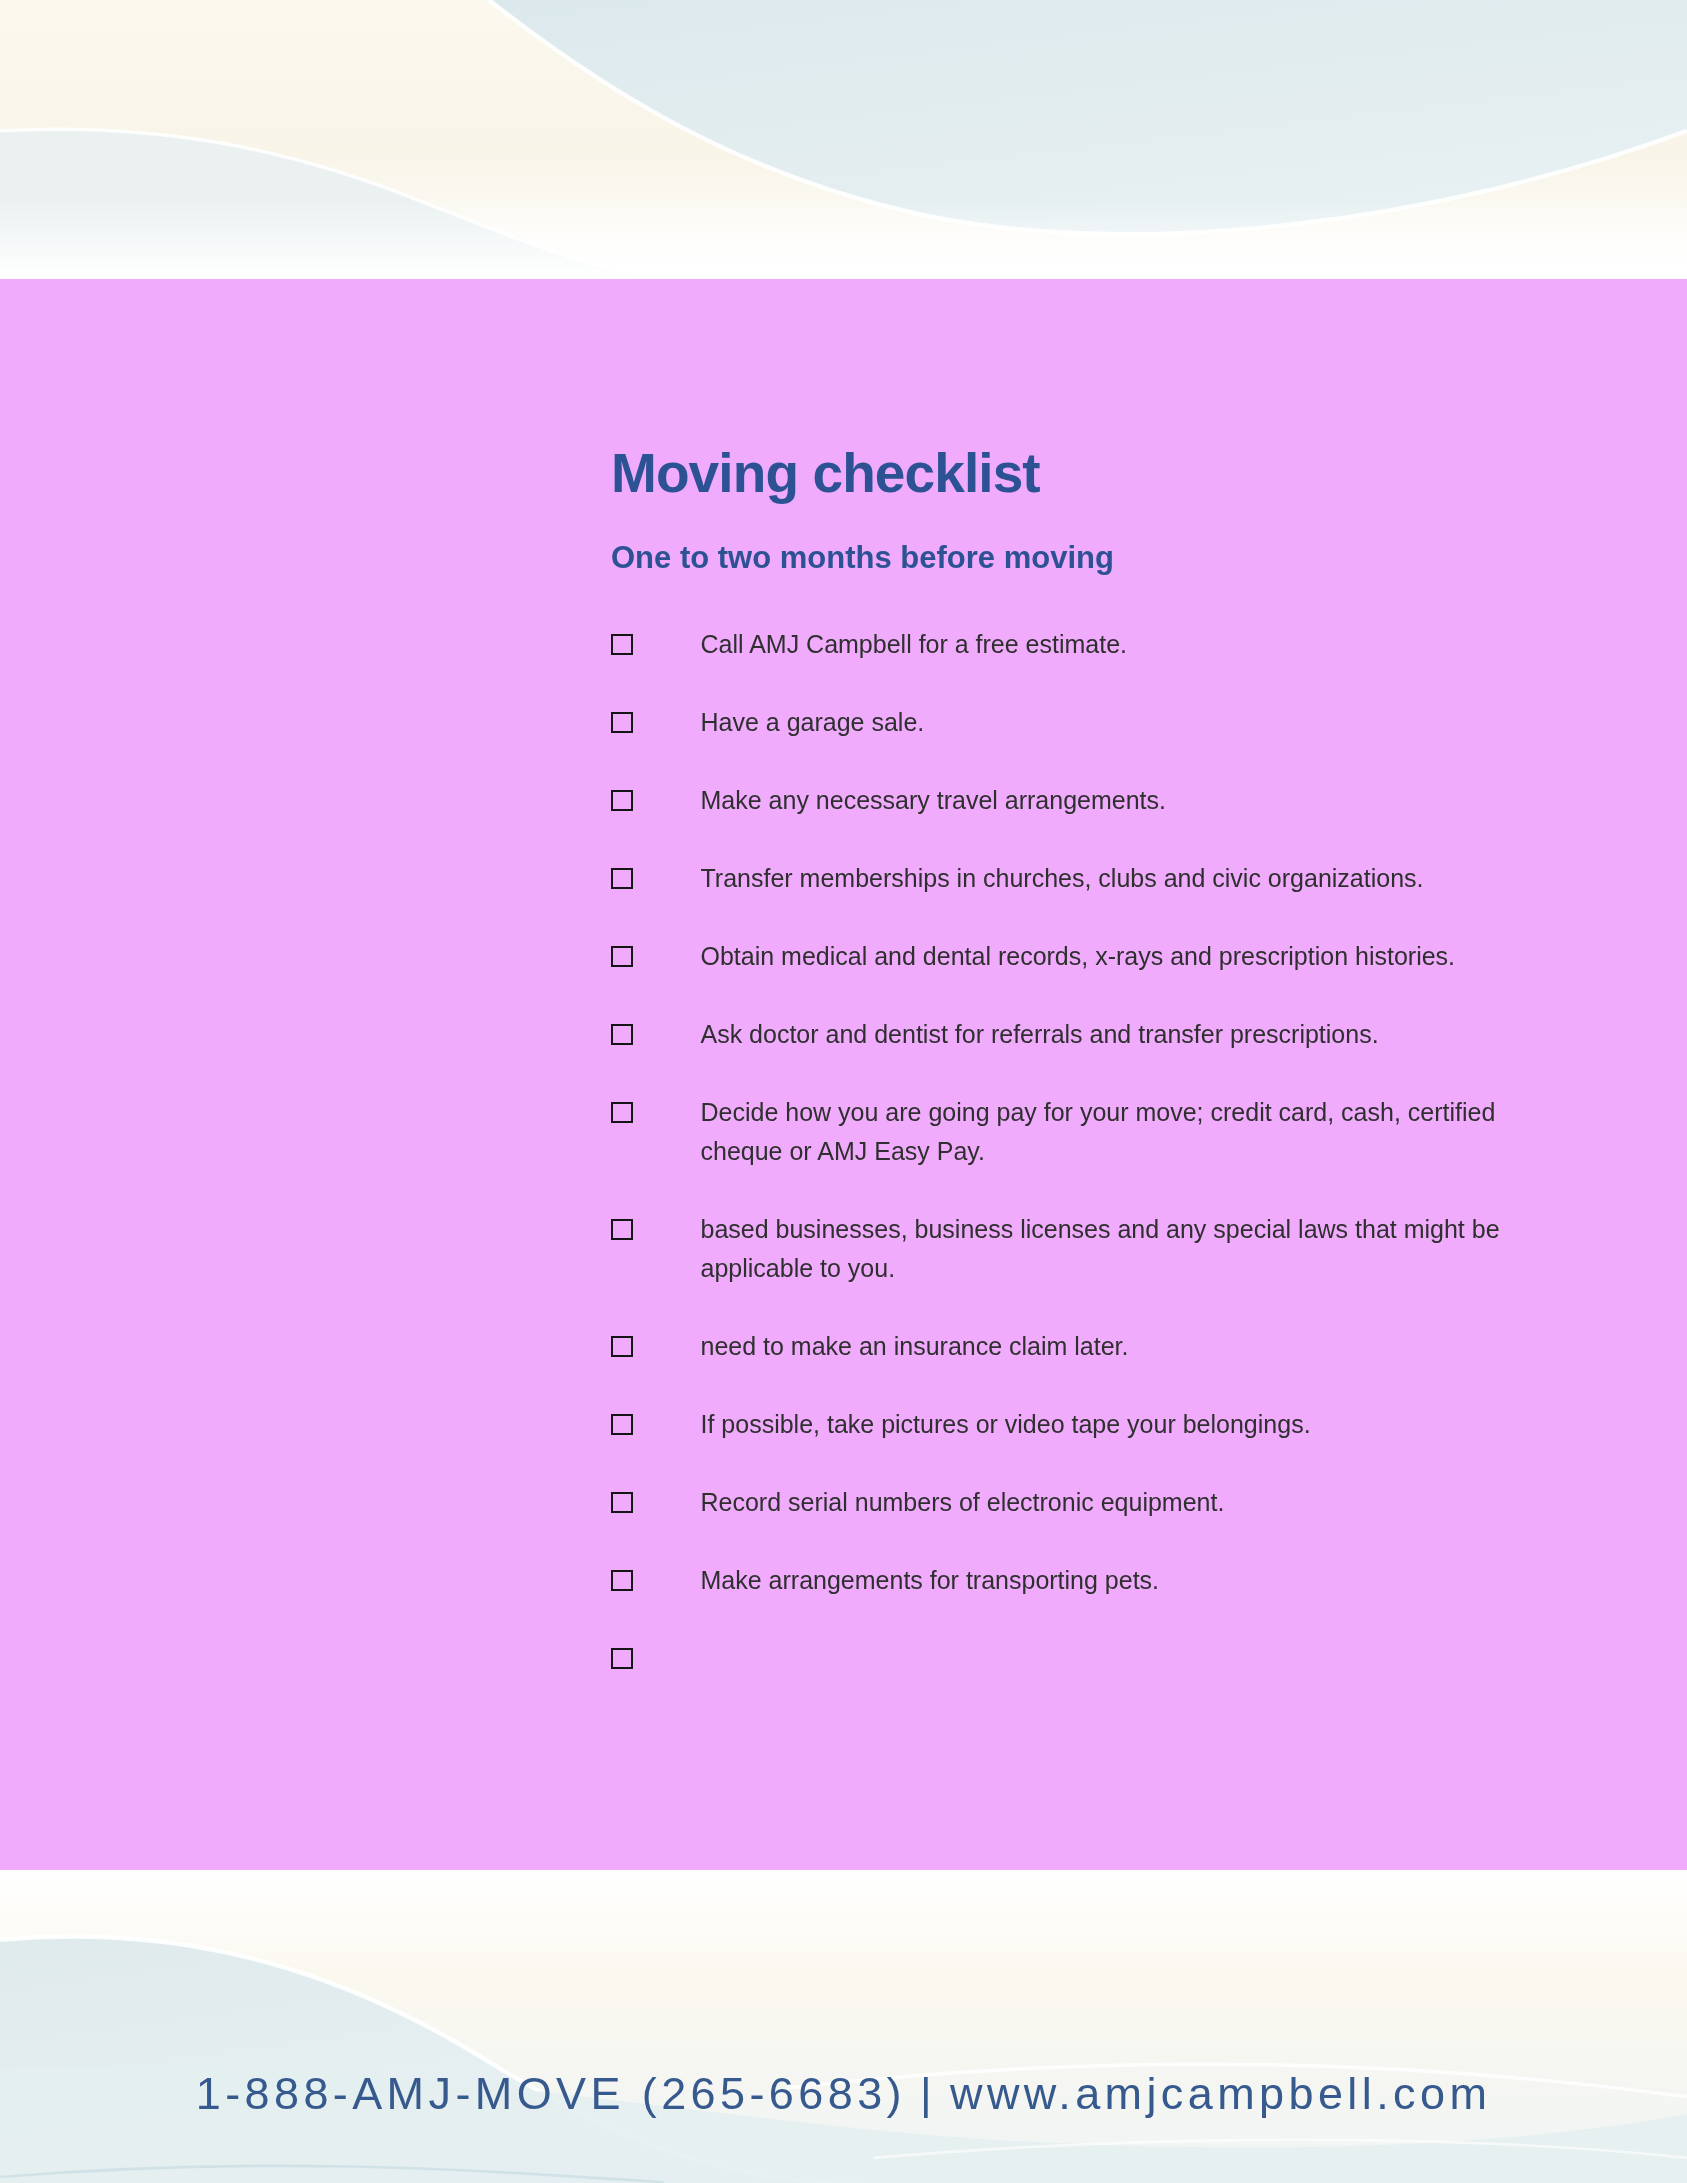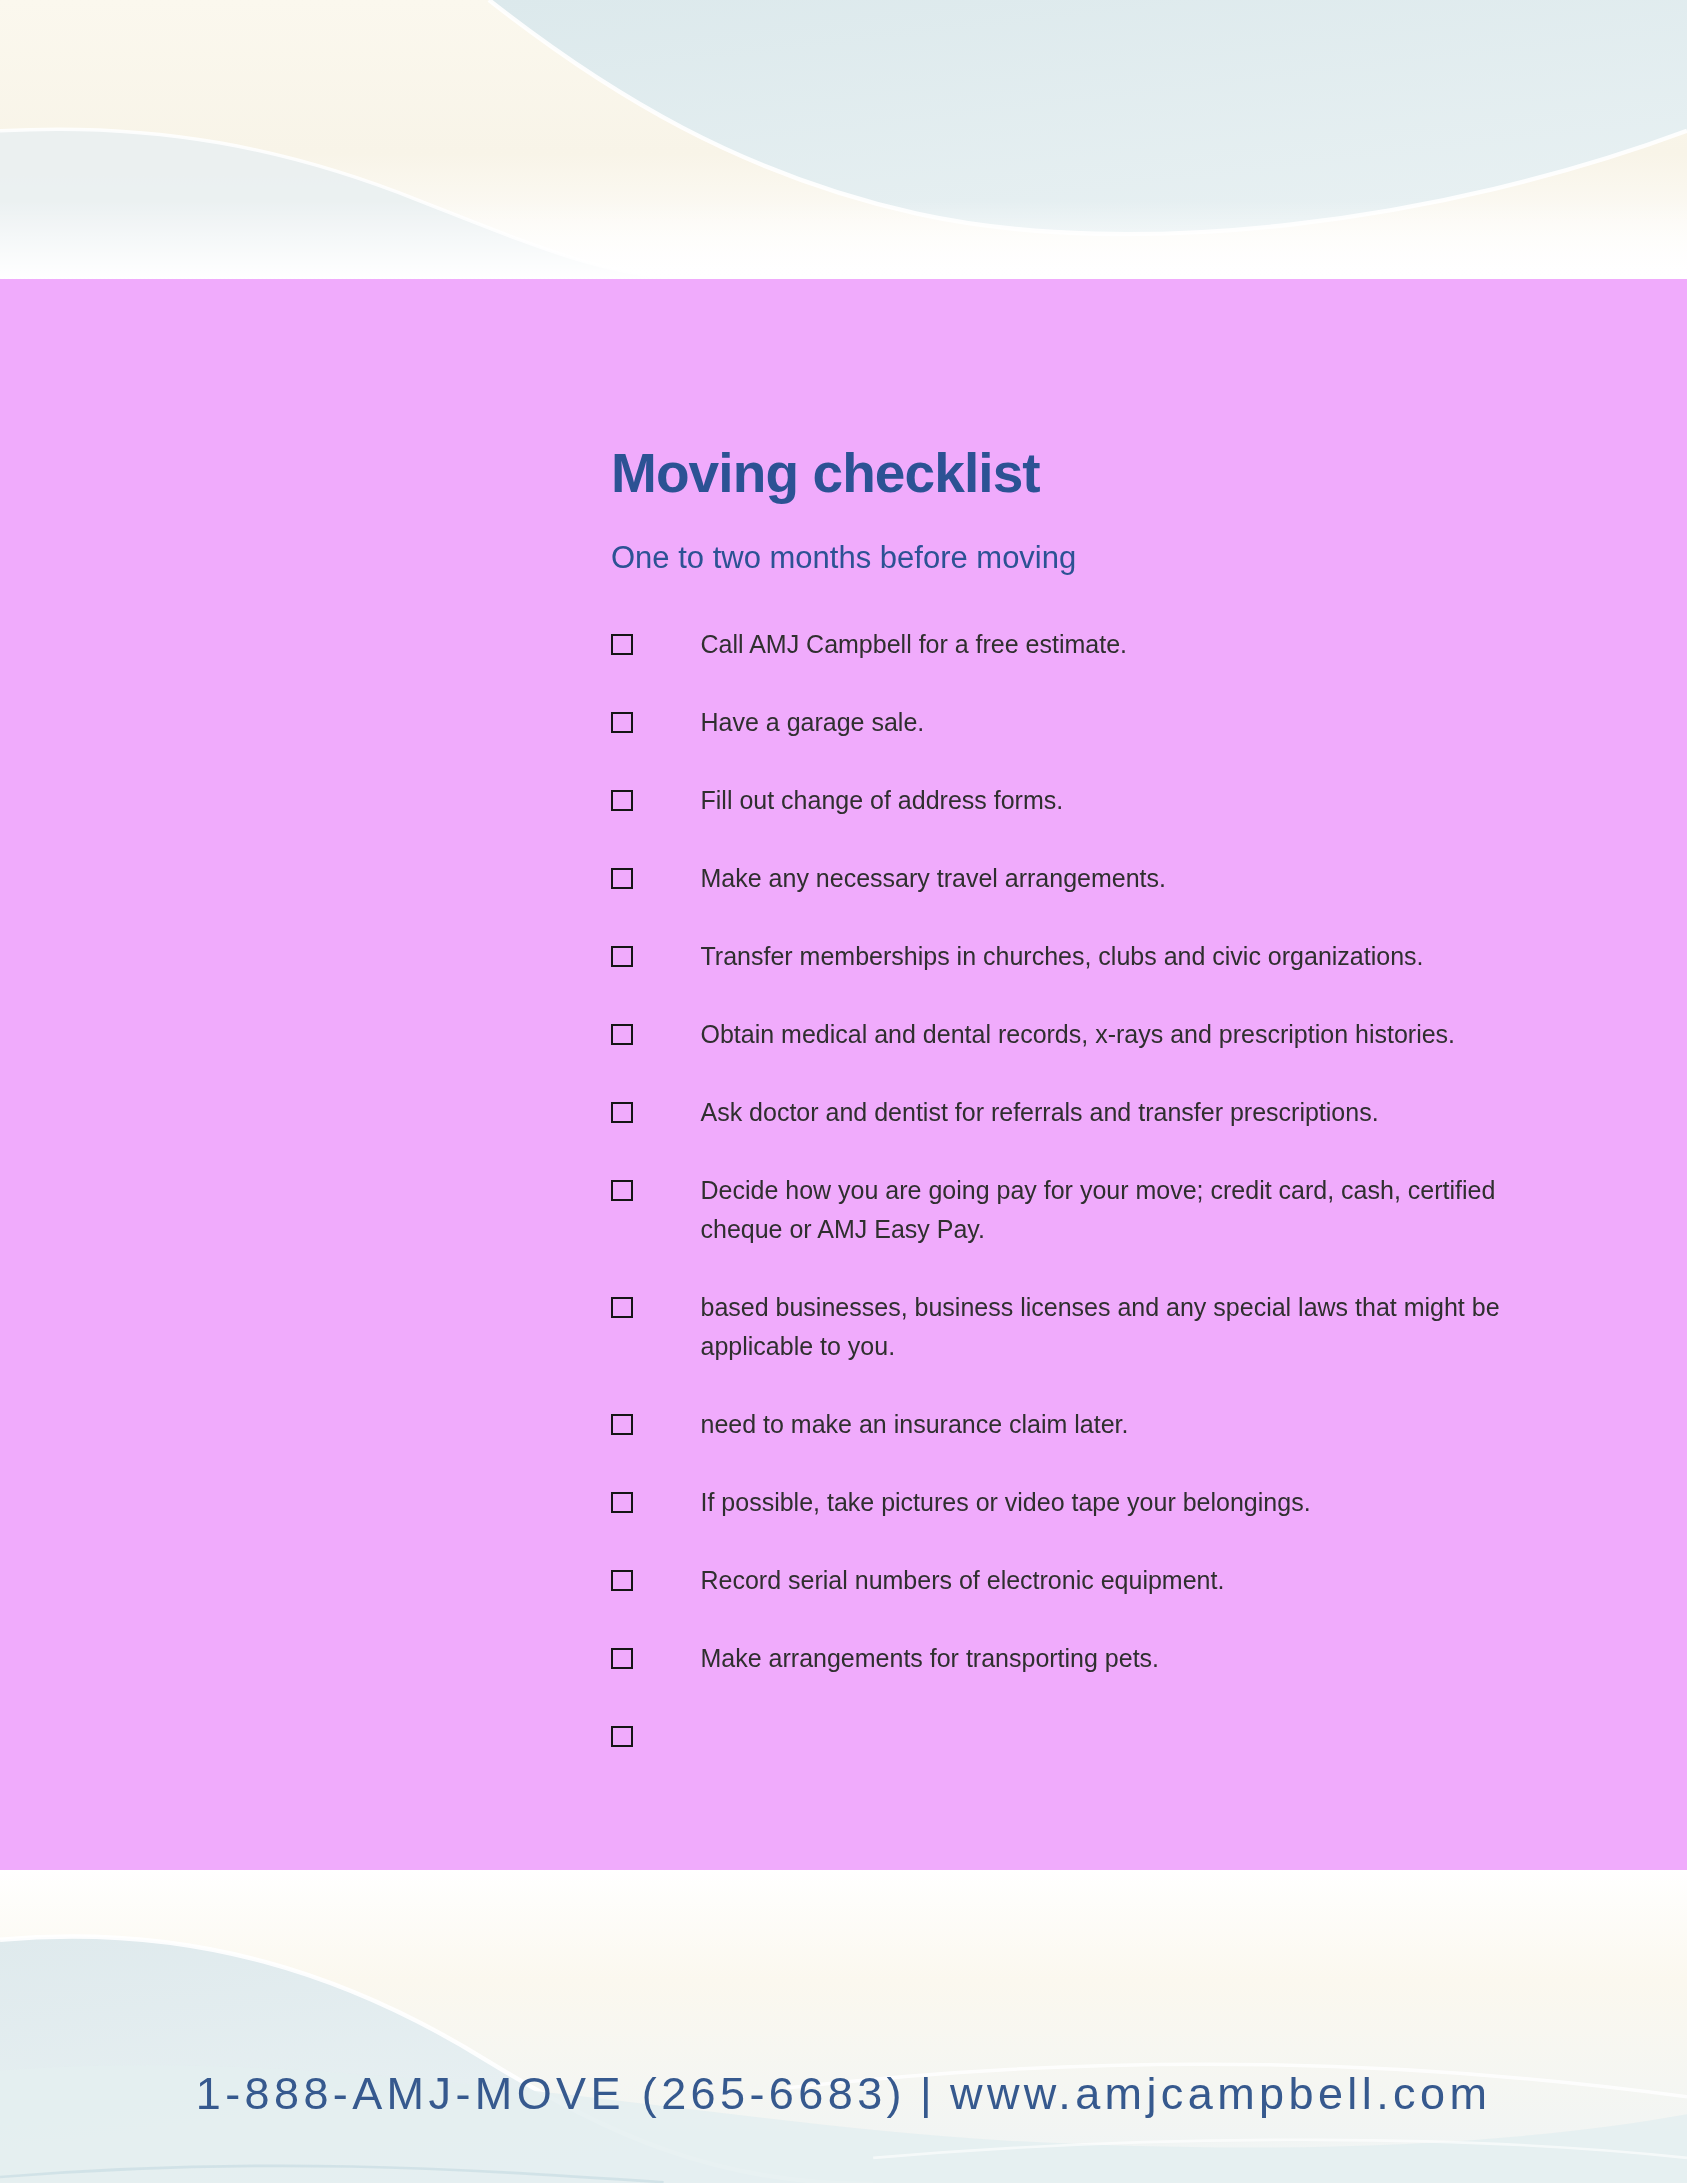--- a/index.html
+++ b/index.html
@@ -36,21 +36,21 @@
     font-size: 55px;
     line-height: 63px;
     font-weight: bold;
     letter-spacing: -0.9px;
     color: var(--heading-blue, #2c5294);
   }
   .section-heading {
     margin: 33px 0 0 0;
     font-size: 31px;
     line-height: 39px;
-    font-weight: normal;
+    font-weight: bold;
     color: var(--heading-blue, #2c5294);
   }
   .checklist {
     margin-top: 48px;
   }
   .item {
     display: flex;
     align-items: flex-start;
     margin-bottom: 39px;
     gap: 40px;
@@ -150,26 +150,20 @@
         </div>
         <div class="item">
           <span class="checkbox"></span>
           <div class="lines">
             <div class="line">Have a garage sale.</div>
           </div>
         </div>
         <div class="item">
           <span class="checkbox"></span>
           <div class="lines">
-            <div class="line">Fill out change of address forms.</div>
-          </div>
-        </div>
-        <div class="item">
-          <span class="checkbox"></span>
-          <div class="lines">
             <div class="line">Make any necessary travel arrangements.</div>
           </div>
         </div>
         <div class="item">
           <span class="checkbox"></span>
           <div class="lines">
             <div class="line">Transfer memberships in churches, clubs and civic organizations.</div>
           </div>
         </div>
         <div class="item">

